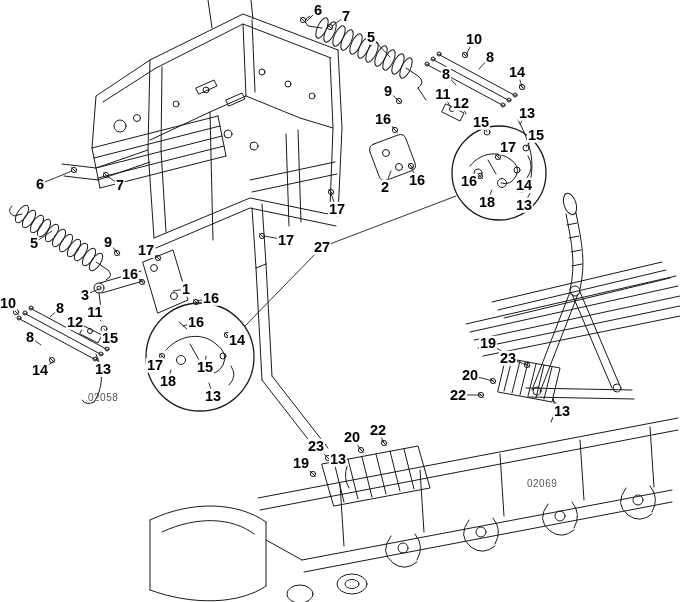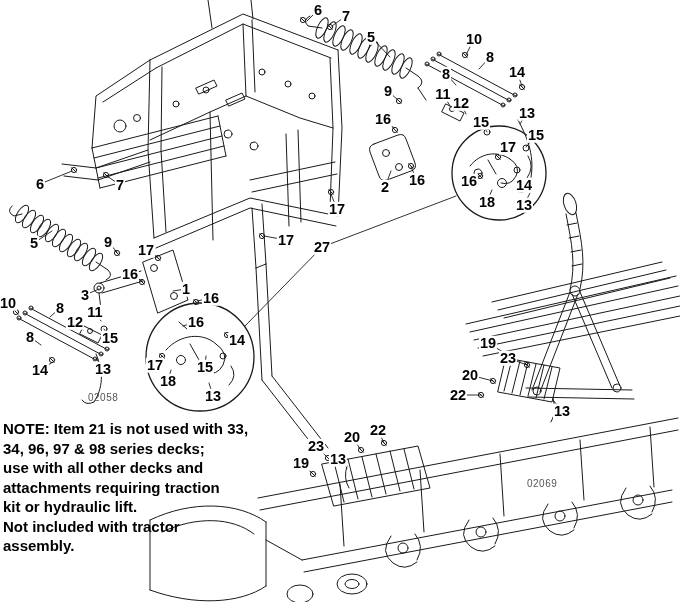--- a/index.html
+++ b/index.html
@@ -438,21 +438,14 @@
       <span class="callout" style="left: 562px; top: 411px;">13</span>
       <span class="callout" style="left: 378px; top: 430px;">22</span>
       <span class="callout" style="left: 352px; top: 437px;">20</span>
       <span class="callout" style="left: 316px; top: 446px;">23</span>
       <span class="callout" style="left: 338px; top: 459px;">13</span>
       <span class="callout" style="left: 301px; top: 463px;">19</span>
       <span class="figcode" style="left: 88px; top: 393px;">02058</span>
       <span class="figcode" style="left: 527px; top: 479px;">02069</span>
     </div>
 
-  <div class="note">NOTE:  Item 21 is not used with 33,
-34, 96, 97 &amp; 98 series decks;
-use with all other decks and
-attachments requiring traction
-kit or hydraulic lift.
-Not included with tractor
-assembly.</div>
 
 </div>
 
 </body></html>

